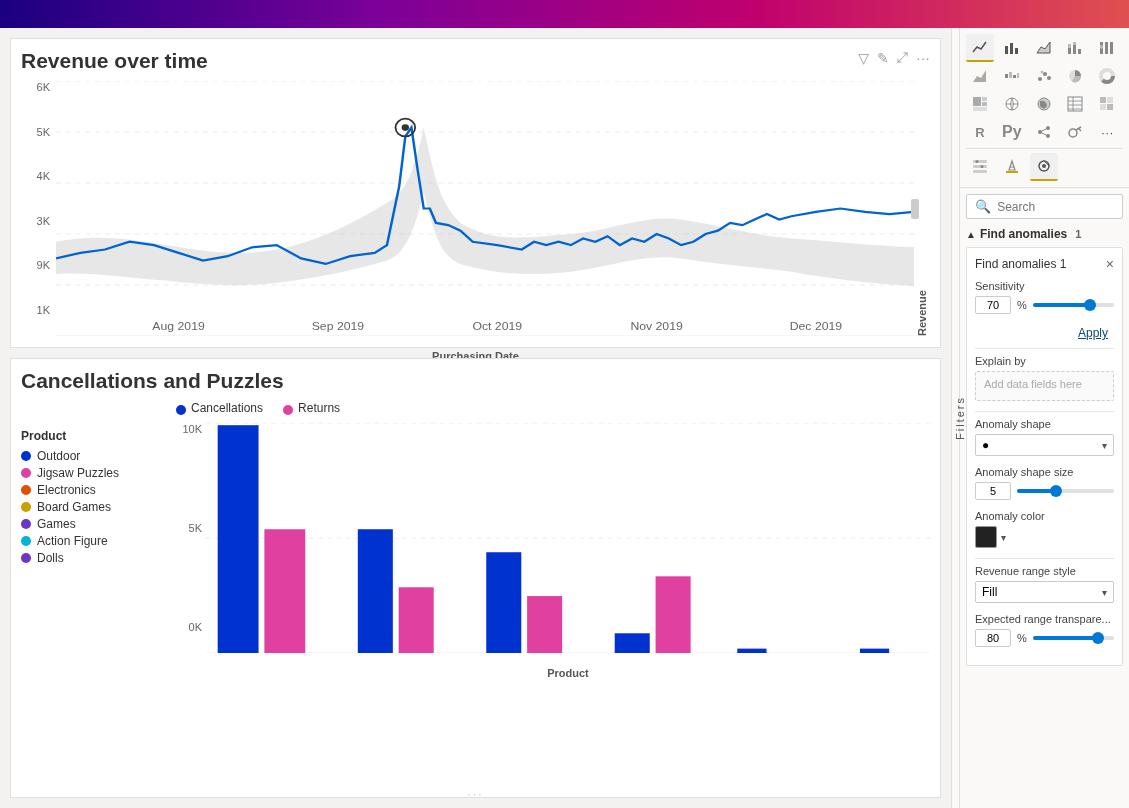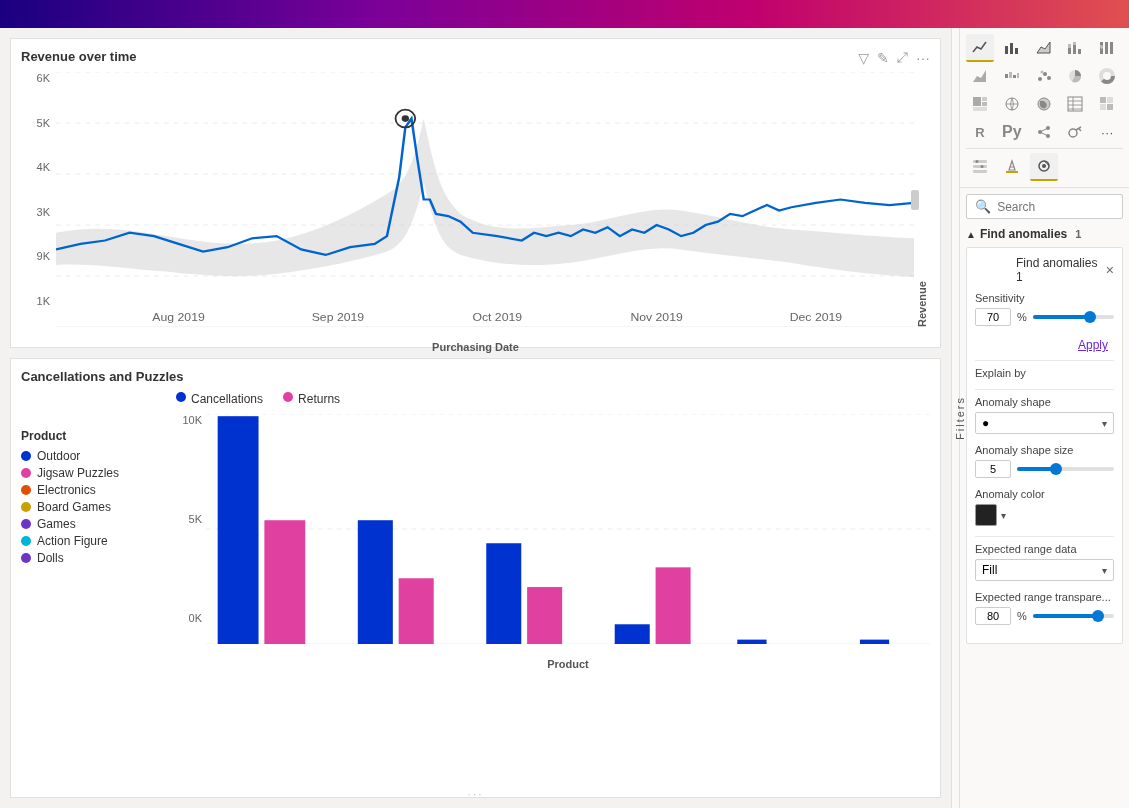--- a/index.html
+++ b/index.html
@@ -31,21 +31,21 @@
 
     
     .chart-container {
       background: white;
       border: 1px solid #e0e0e0;
       position: relative;
       padding: 10px;
     }
 
     .chart-title {
-      font-size: 13px;
+      font-size: 21px;
       font-weight: 600;
       color: #333;
       margin-bottom: 8px;
     }
 
     .chart-icons {
       position: absolute;
       top: 8px;
       right: 8px;
       display: flex;
@@ -69,21 +69,21 @@
     }
 
     .legend-row {
       display: flex;
       gap: 20px;
       margin-bottom: 8px;
     }
 
     .legend-item {
       display: flex;
-      align-items: flex-start;
+      align-items: flex-end;
       gap: 5px;
       font-size: 12px;
       color: #333;
     }
 
     .legend-dot {
       width: 10px;
       height: 10px;
       border-radius: 50%;
     }
@@ -192,21 +192,20 @@
       padding: 8px;
       background: white;
       margin-bottom: 8px;
     }
 
     .anomaly-card-header {
       display: flex;
       justify-content: space-between;
       align-items: center;
       margin-bottom: 8px;
-      margin-left: 41px;
     }
 
     .anomaly-card-title {
       font-size: 12px;
       color: #333;
     }
 
     .close-btn {
       color: #666;
       cursor: pointer;
@@ -264,21 +263,21 @@
       border-radius: 50%;
       position: absolute;
       top: -4px;
       transform: translateX(-50%);
     }
 
     .apply-btn {
       float: right;
       background: none;
       border: none;
-      color: #6d28d9;
+      color: #0c4a6e;
       font-size: 12px;
       cursor: pointer;
       padding: 2px 6px;
       text-decoration: underline;
     }
 
     .explain-by-box {
       border: 1px dashed #ccc;
       border-radius: 2px;
       padding: 6px 8px;
@@ -683,20 +682,21 @@
           </div>
         </div>
 
         <button class="apply-btn">Apply</button>
         <div style="clear:both;"></div>
 
         <hr class="section-divider">
 
         <div class="setting-row">
           <div class="setting-label">Explain by</div>
+          <div class="explain-by-box">Add data fields here</div>
         </div>
 
         <hr class="section-divider">
 
         <div class="setting-row">
           <div class="setting-label">Anomaly shape</div>
           <div class="dropdown-row">
             <span>●</span>
             <span class="dropdown-arrow">▾</span>
           </div>
@@ -717,21 +717,21 @@
           <div class="setting-label">Anomaly color</div>
           <div class="color-swatch-row">
             <div class="color-swatch" style="background:#222;"></div>
             <span class="dropdown-arrow">▾</span>
           </div>
         </div>
 
         <hr class="section-divider">
 
         <div class="setting-row">
-          <div class="setting-label">Expected range data</div>
+          <div class="setting-label">Revenue range style</div>
           <div class="dropdown-row">
             <span>Fill</span>
             <span class="dropdown-arrow">▾</span>
           </div>
         </div>
 
         <div class="setting-row">
           <div class="setting-label">Expected range transpare...</div>
           <div class="slider-row">
             <input type="text" class="num-input" value="80" style="">

